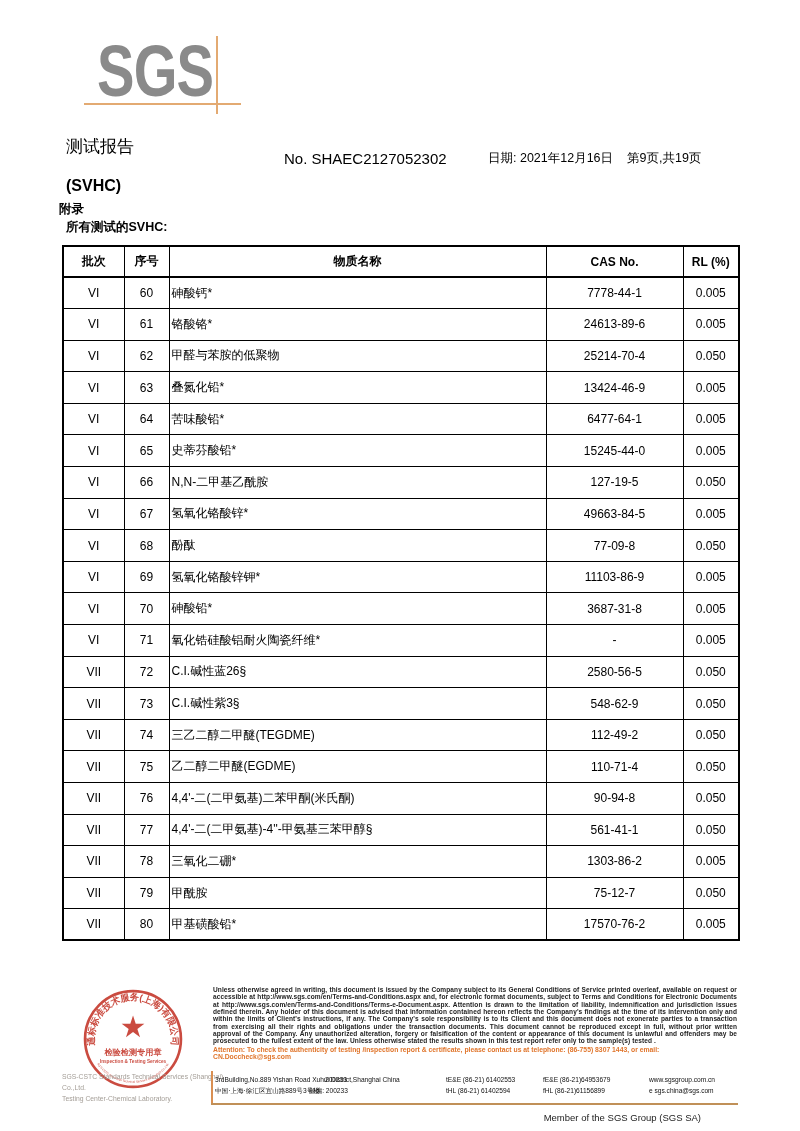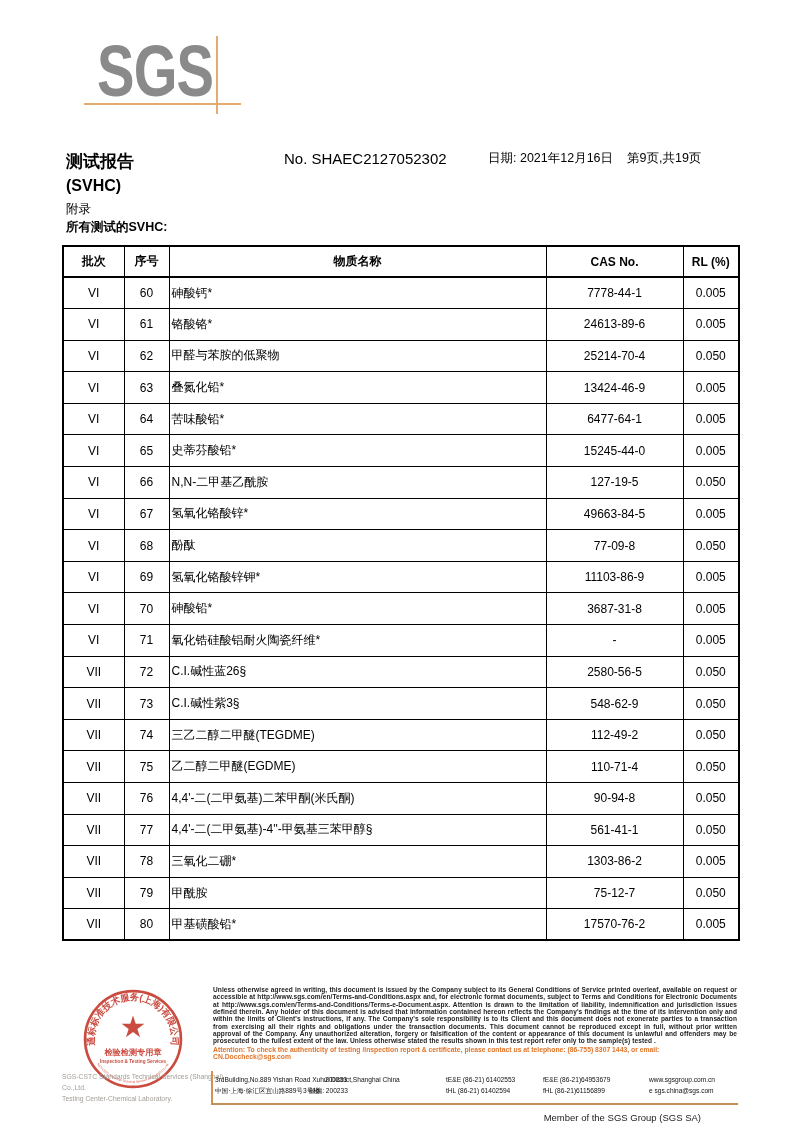--- a/index.html
+++ b/index.html
@@ -16,26 +16,26 @@
   }
   .sgs-logo span {
     font-size:72px; font-weight:bold; color:#8a8a8a; line-height:0.92;
     letter-spacing:-1px; transform:scaleX(0.78); transform-origin:left bottom;
     display:inline-block;
   }
   .logo-hline { position:absolute; left:84px; top:103px; width:157px; height:2px; background:#e3aa72; }
   .logo-vline { position:absolute; left:216px; top:36px; width:2px; height:78px; background:#e3aa72; }
 
   
-  .doc-title  { position:absolute; left:66px; top:150px; font-size:17px; font-weight:bold; }
+  .doc-title  { position:absolute; left:66px; top:135px; font-size:17px; font-weight:normal; }
   .doc-title2 { position:absolute; left:66px; top:177px; font-size:16px; font-weight:bold; }
   .report-no  { position:absolute; left:284px; top:150px; font-size:15px; }
   .date-label { position:absolute; left:488px; top:150px; font-size:12.5px; }
   .page-label { position:absolute; left:627px; top:150px; font-size:12.5px; }
-  .appendix   { position:absolute; left:66px;  top:201px; font-size:12.5px; font-weight:normal; }
+  .appendix   { position:absolute; left:59px;  top:201px; font-size:12.5px; font-weight:bold; }
   .list-title { position:absolute; left:66px;  top:219px; font-size:12.5px; font-weight:bold; }
 
   
   .svhc-table {
     position:absolute; left:62px; top:245px; width:676px;
     border-collapse:collapse; table-layout:fixed;
   }
   .svhc-table th, .svhc-table td {
     border:1px solid #000; font-size:12px; vertical-align:middle;
     overflow:hidden; white-space:nowrap;

